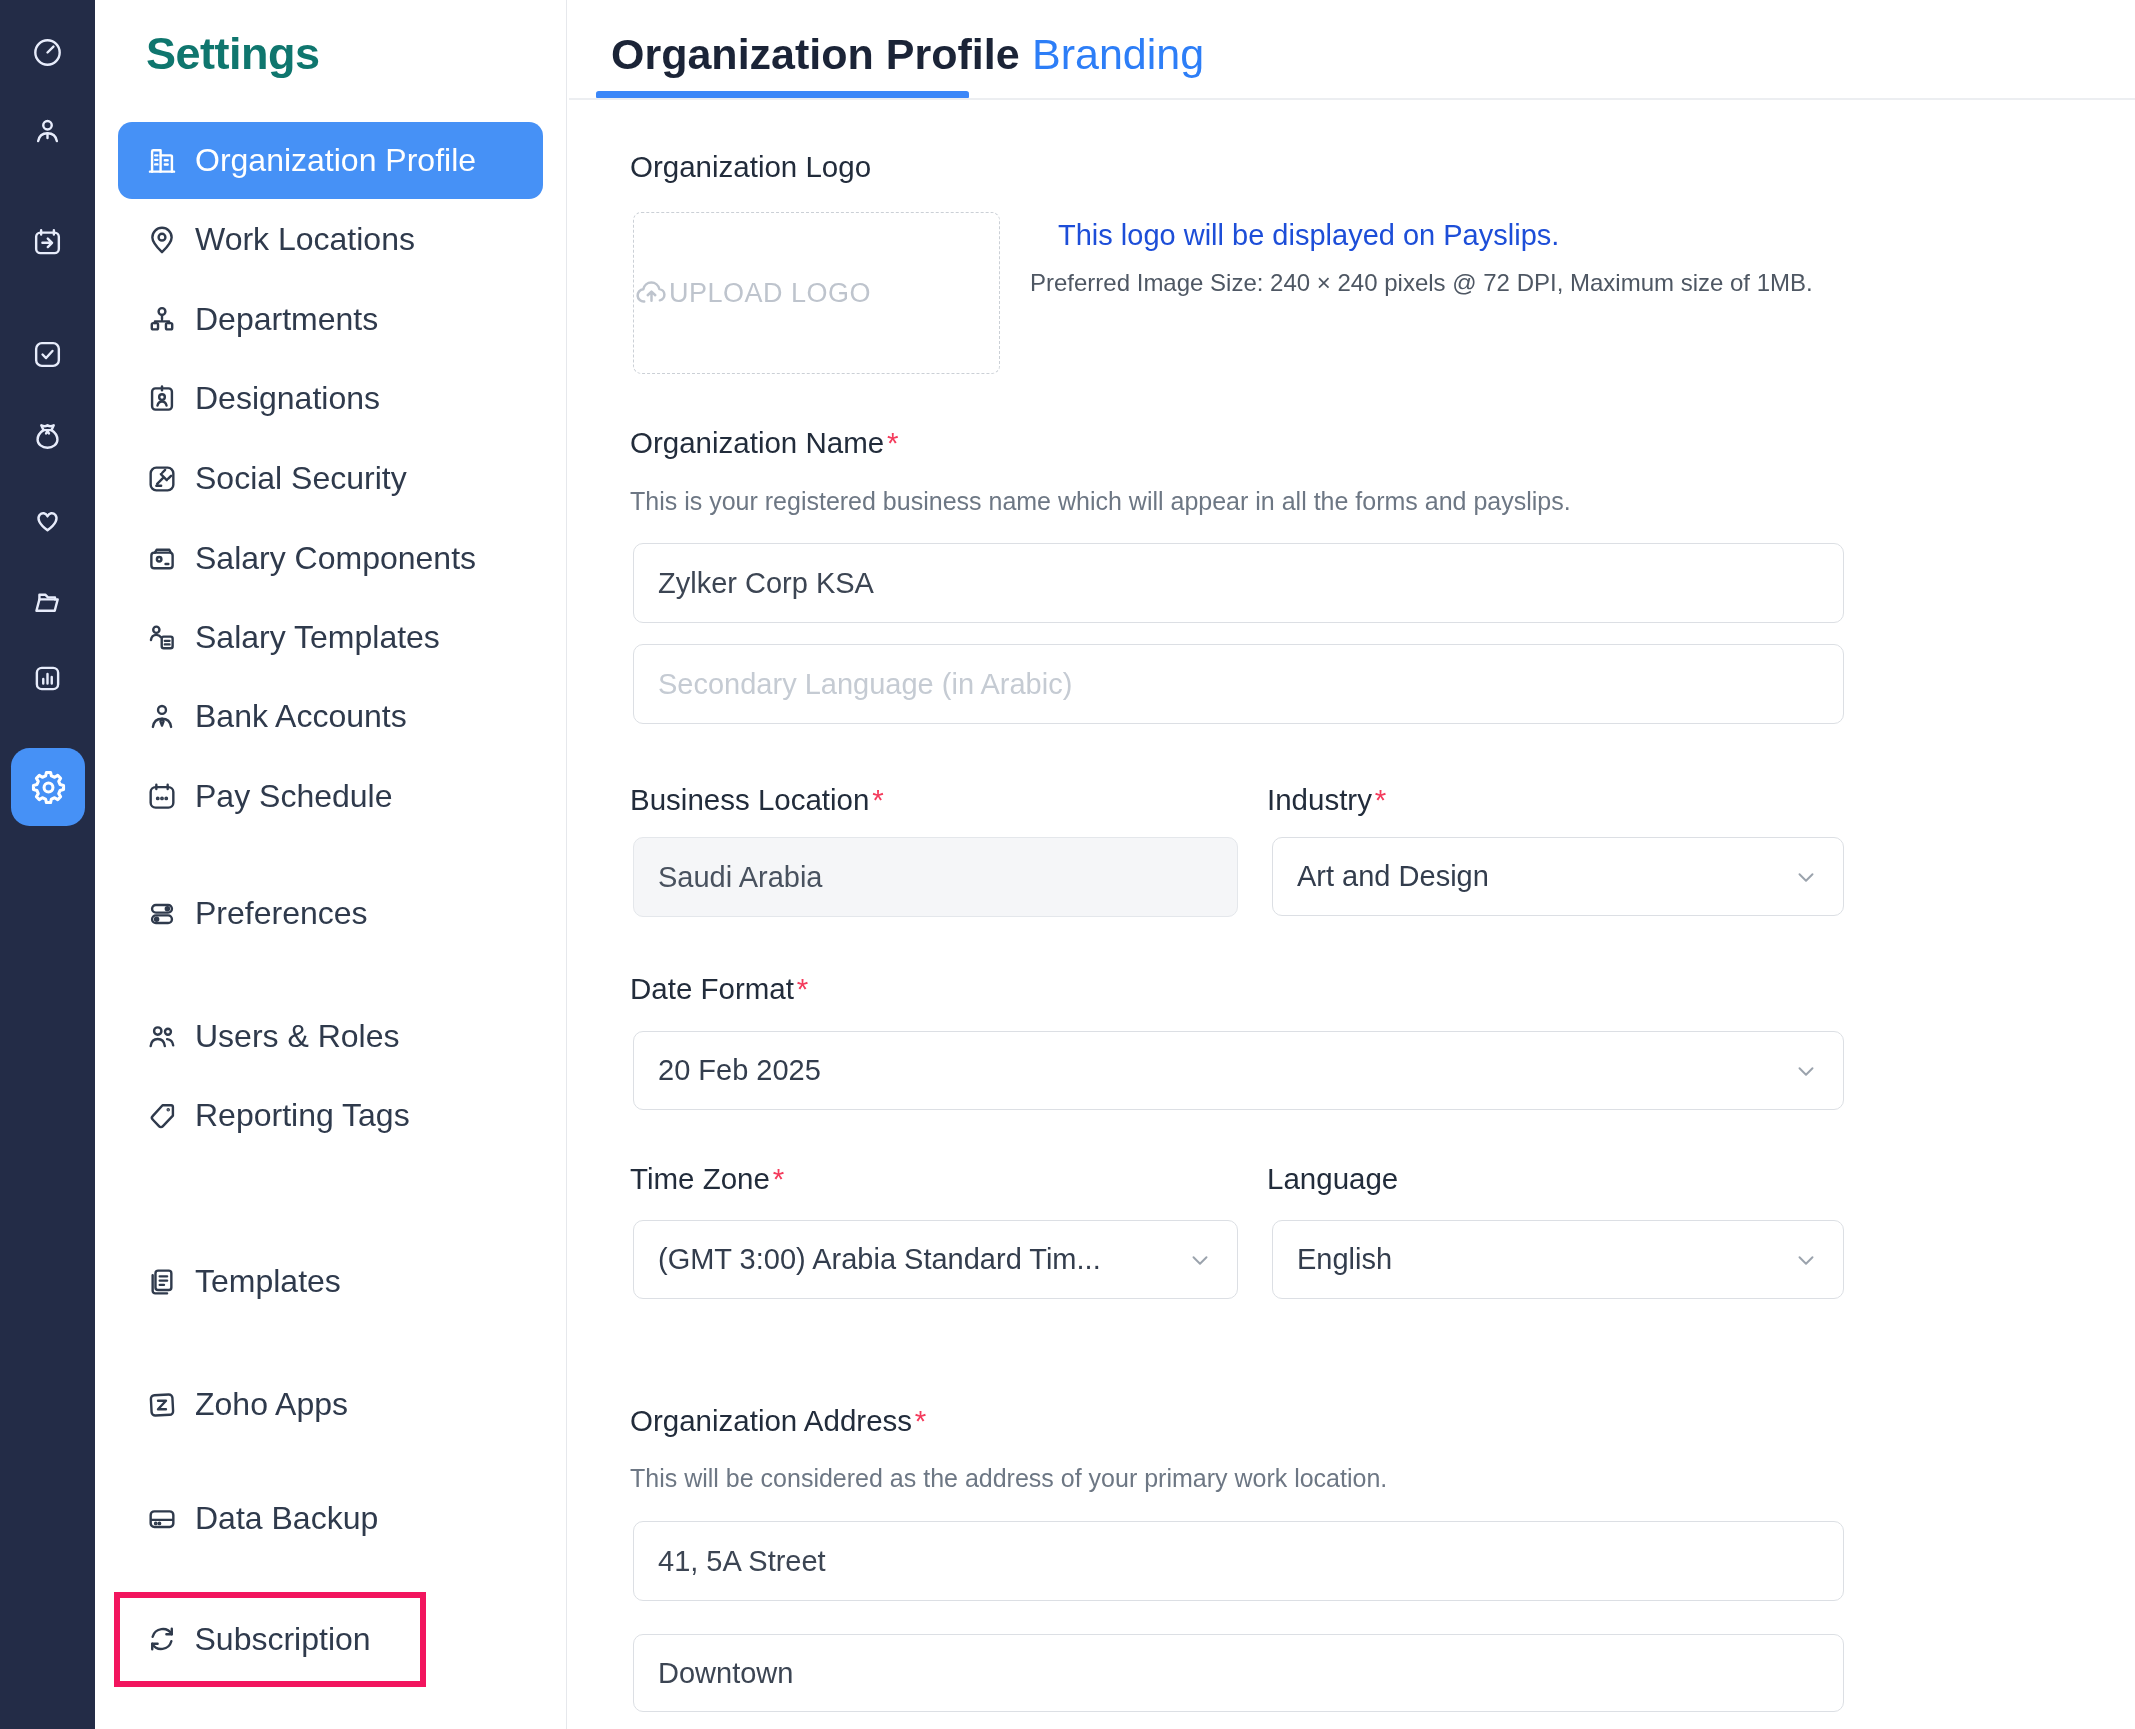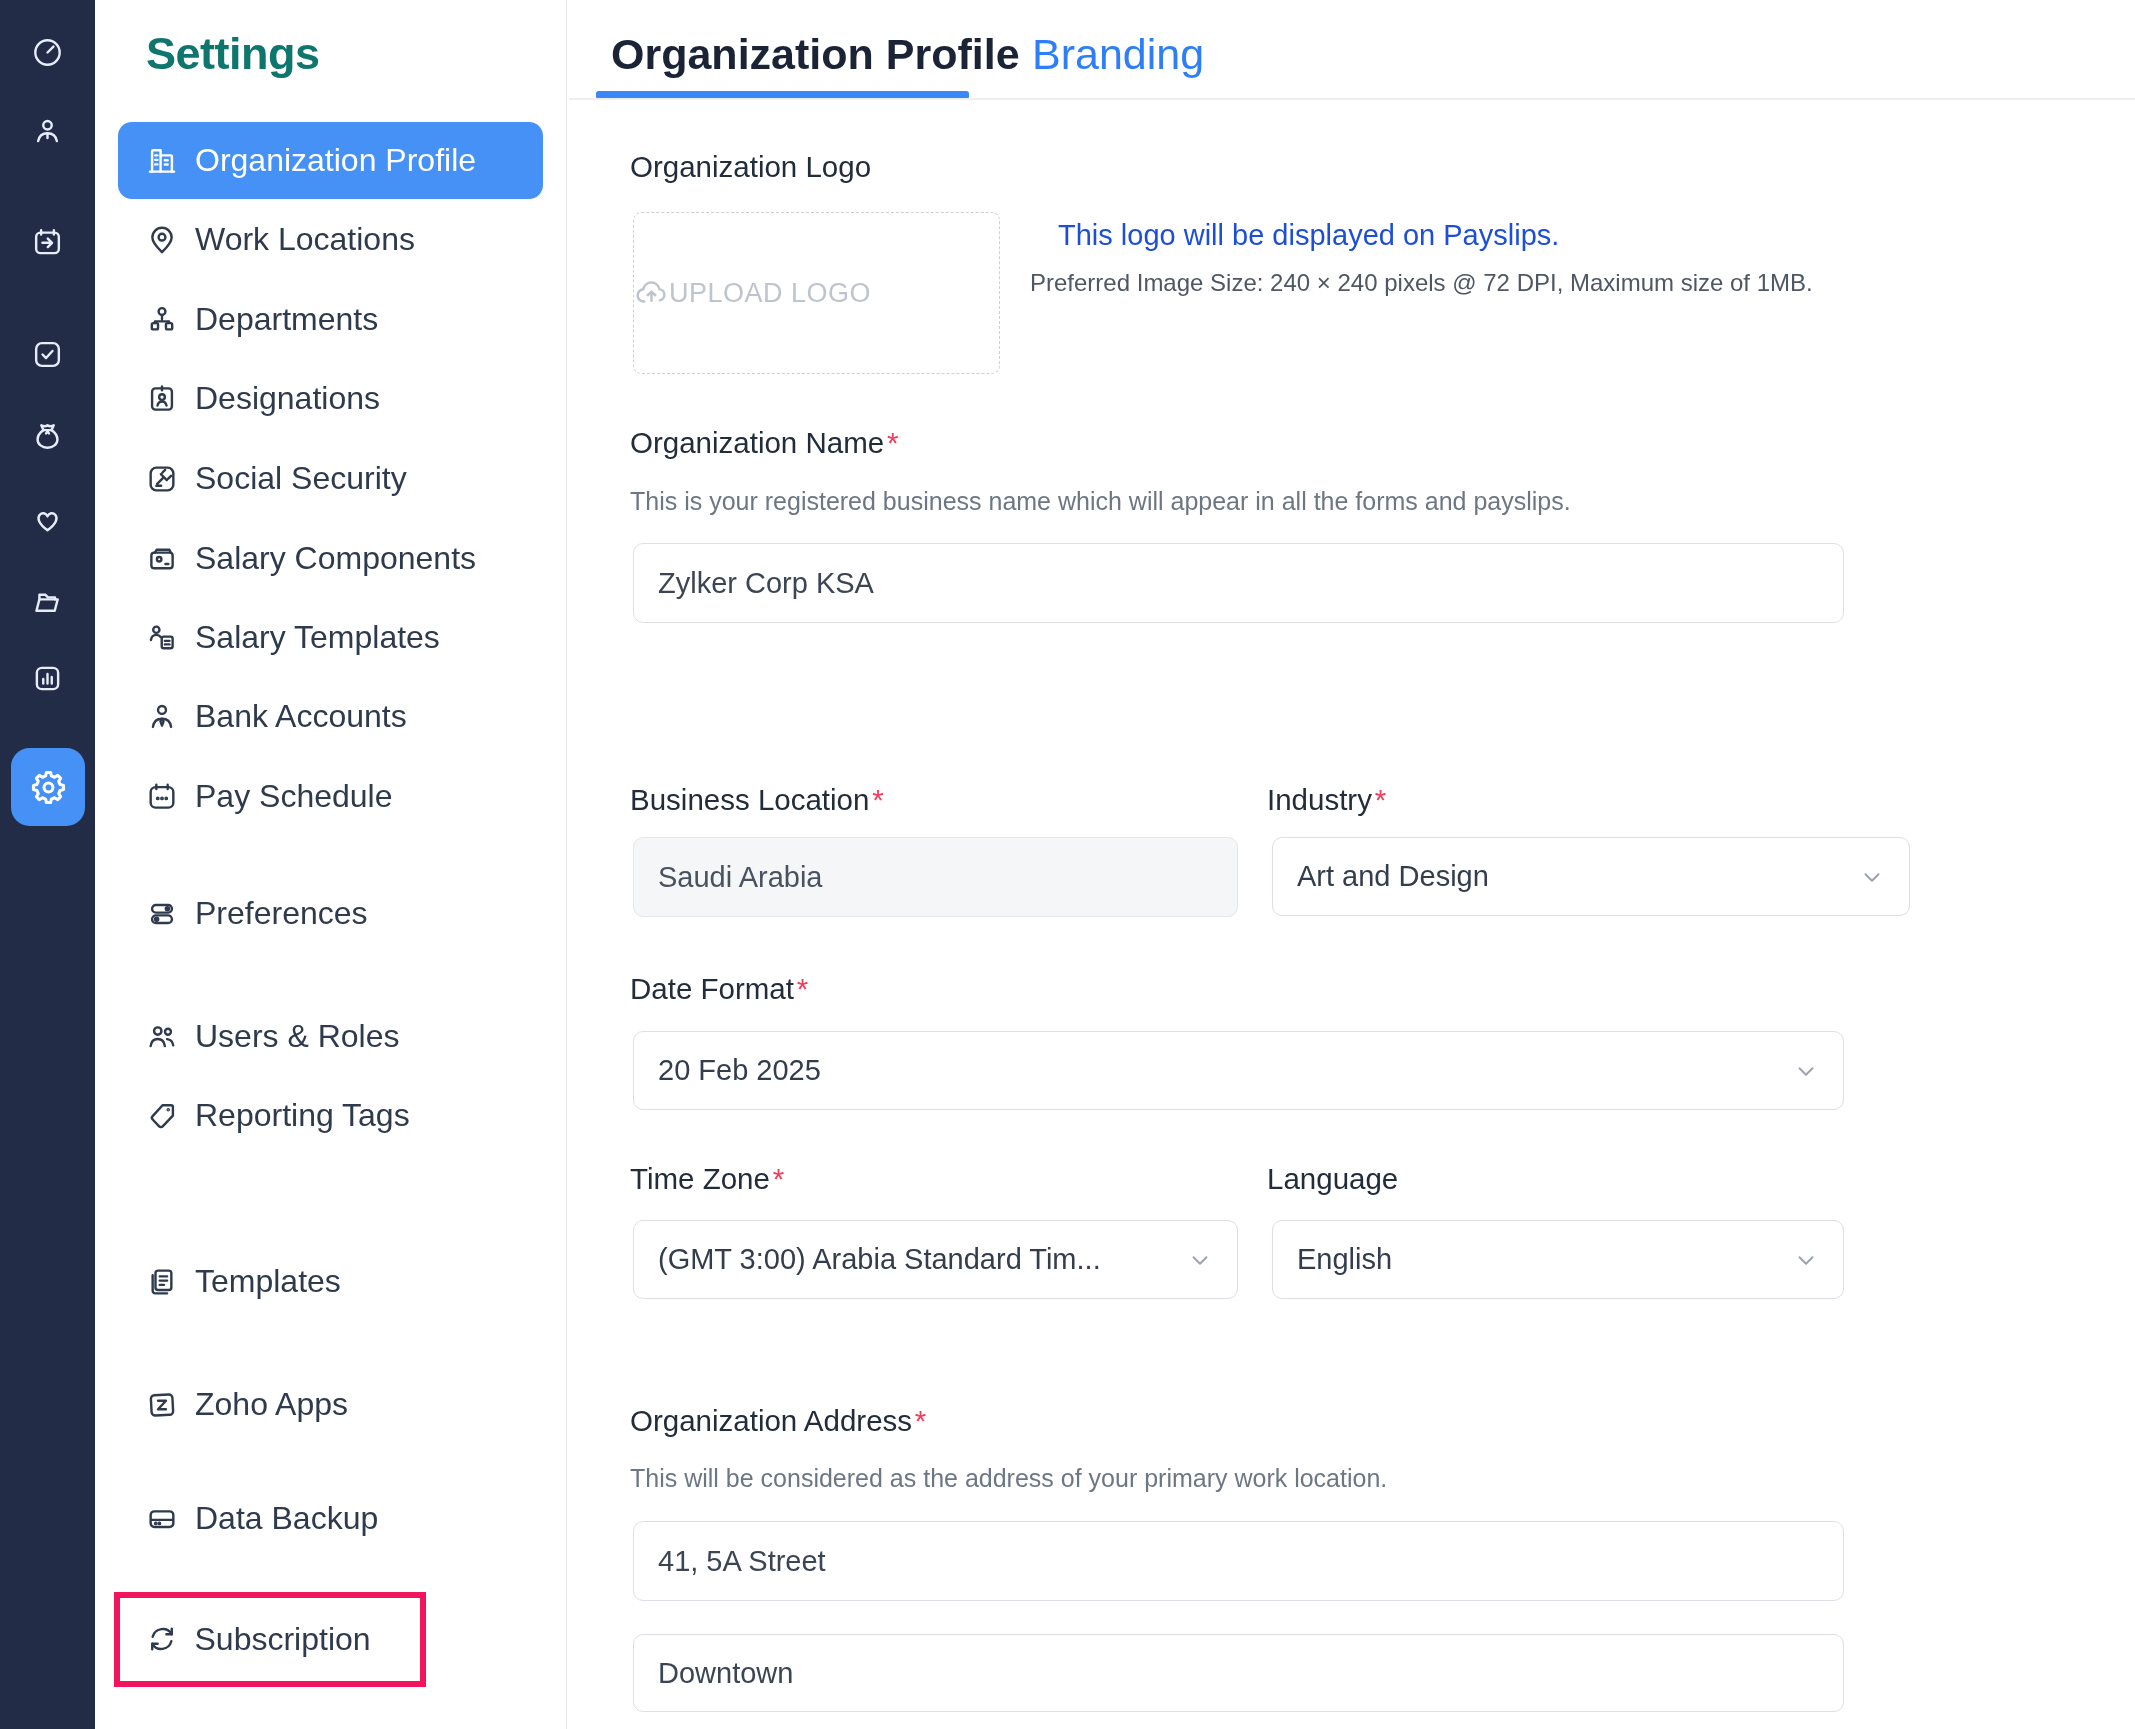--- a/index.html
+++ b/index.html
@@ -332,31 +332,32 @@
       <span class="utxt">UPLOAD LOGO</span>
     </div>
     <div class="logo-note">This logo will be displayed on Payslips.</div>
     <div class="logo-note-small">Preferred Image Size: 240 × 240 pixels @ 72 DPI, Maximum size of 1MB.</div>
 
     <div class="field-label" style="left:61px; top:426px">
       <span>Organization Name</span><span class="req">*</span>
     </div>
     <div class="helper" style="left:61px; top:487px">This is your registered business name which will appear in all the forms and payslips.</div>
     <input class="tbox" style="top: 543px;" value="Zylker Corp KSA">
+    <input class="tbox" style="top: 644px;" placeholder="Secondary Language (in Arabic)">
 
     <div class="field-label" style="left:61px; top:783px">
       <span>Business Location</span><span class="req">*</span>
     </div>
     <div class="tbox disabled" style="left:64px; top:837px; width:605px">
       <span>Saudi Arabia</span>
     </div>
     <div class="field-label" style="left:698px; top:783px">
       <span>Industry</span><span class="req">*</span>
     </div>
-    <div class="selbox" style="left:703px; top:837px; width:638px">
+    <div class="selbox" style="left:703px; top:837px; width:572px">
       <span>Art and Design</span>
       <svg class="chev" viewBox="0 0 24 24" fill="none" stroke="currentColor" stroke-width="1.8" stroke-linecap="round" stroke-linejoin="round">
           <path d="M6 9.5l6 6 6-6"></path>
         </svg>
     </div>
 
     <div class="field-label" style="left:61px; top:972px">
       <span>Date Format</span><span class="req">*</span>
     </div>
     <div class="selbox" style="left:64px; top:1031px; width:1211px">

